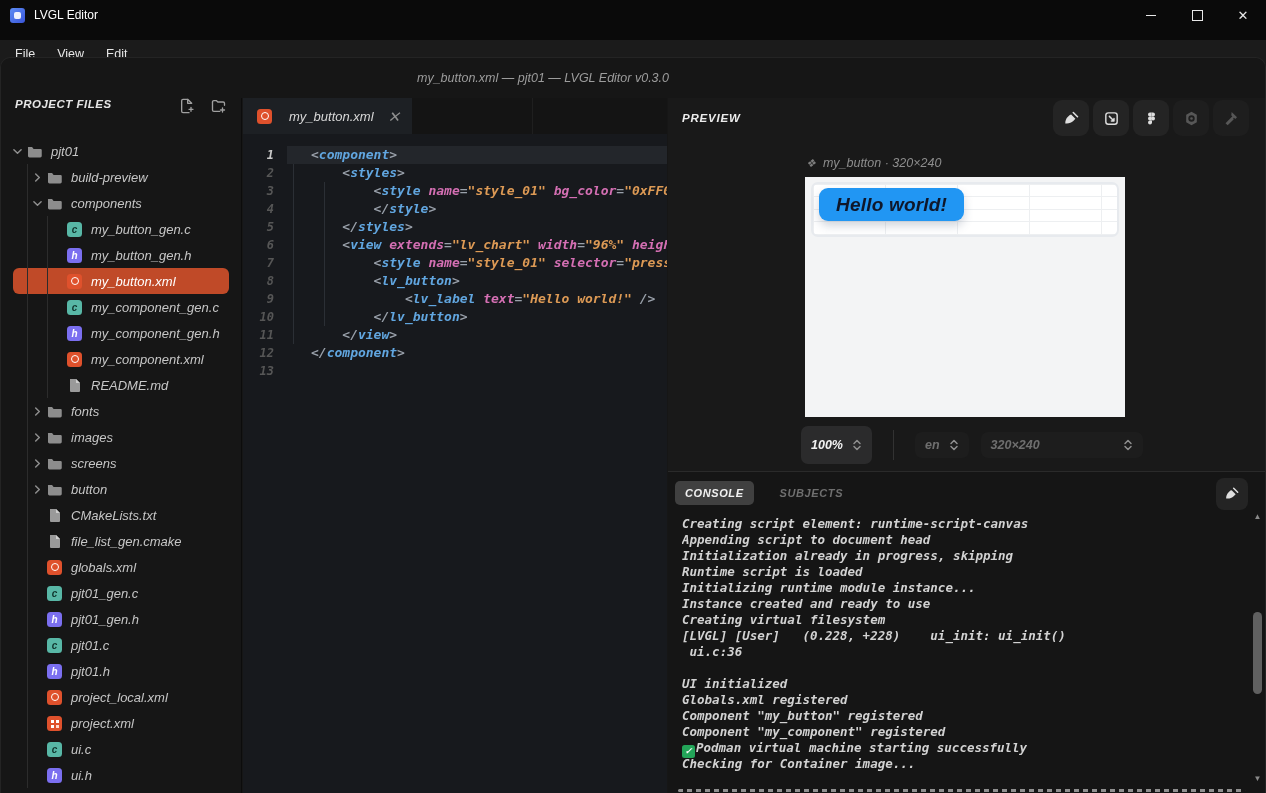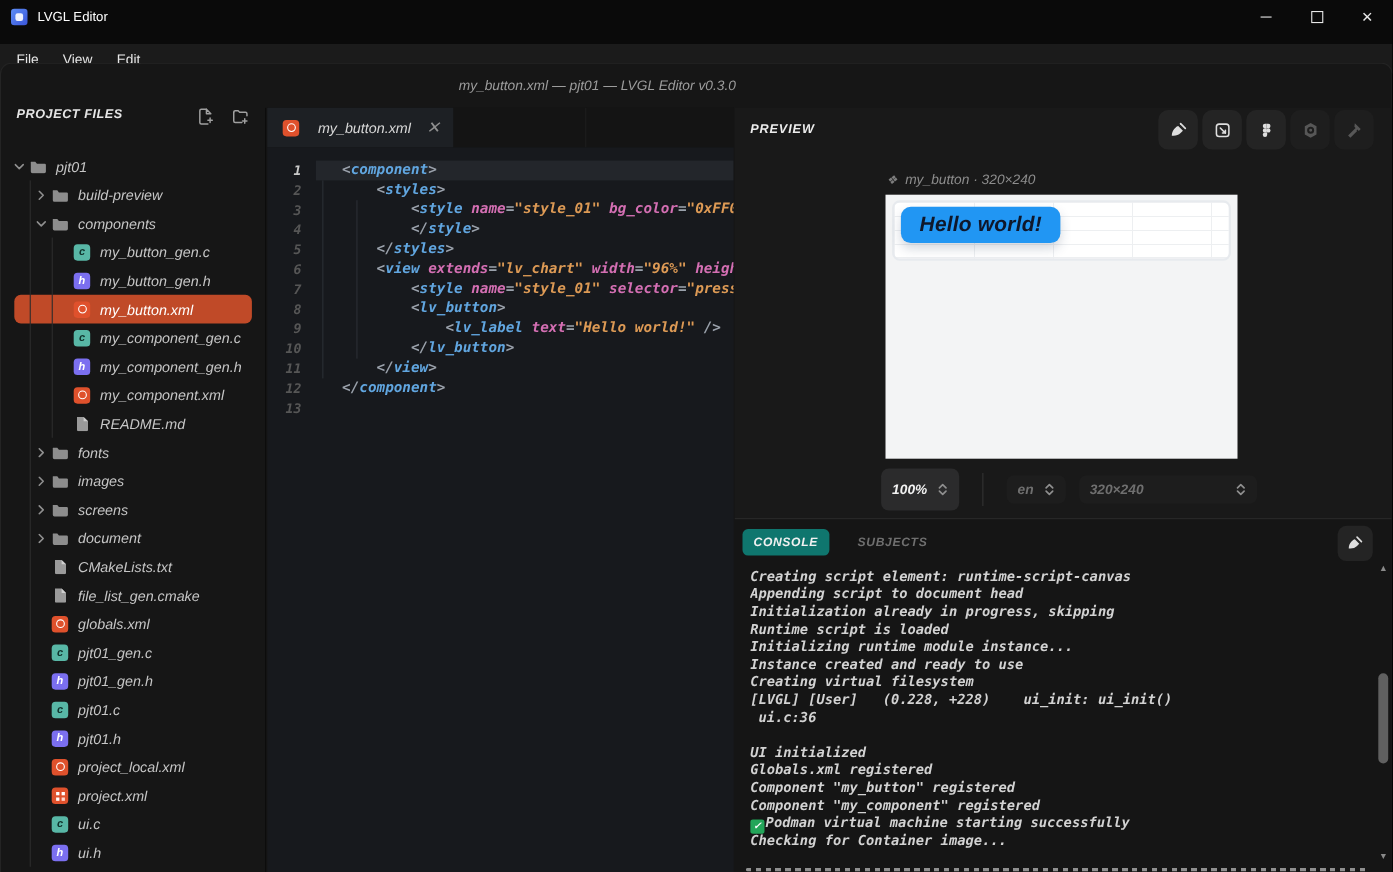--- a/index.html
+++ b/index.html
@@ -88,21 +88,21 @@
   .sel.zoom{background:#2b2b2c;color:#f2f2f2;}
   .sel.lang{background:#1d1d1d;color:#6f6f6f;height:26px;}
   .sel.res{background:#1d1d1d;color:#6f6f6f;height:26px;width:142px;justify-content:space-between;}
   .cdivider{width:1px;height:30px;background:#323232;margin:0 21px;}
   .cgap{width:12px;}
 
   
   .console{position:absolute;left:0;right:0;top:373px;bottom:0;background:#151515;border-top:1px solid #2a2a2a;}
   .ctabs{position:absolute;left:7px;top:9px;display:flex;align-items:center;gap:16px;}
   .ctab{font-size:11px;font-weight:700;letter-spacing:.6px;color:#6f6f6f;padding:6px 10px;border-radius:5px;}
-  .ctab.active{background:#0f766e;color:#f1f1f1;}
+  .ctab.active{background:#404040;color:#f1f1f1;}
   .cbroom{position:absolute;right:17px;top:6px;width:32px;height:32px;border-radius:8px;background:#242424;display:flex;align-items:center;justify-content:center;color:#dedede;}
   .log{position:absolute;left:14px;top:44px;right:22px;bottom:5px;overflow:hidden;}
   .logline{height:16px;line-height:16px;white-space:pre;color:#d2d2d2;
            font-family:"DejaVu Sans Mono",monospace;font-size:12.5px;font-weight:600;}
   .check{display:inline-flex;width:13px;height:13px;background:#23a559;border-radius:2.5px;color:#fff;
          font-family:"Liberation Sans",sans-serif;font-weight:700;font-size:9px;line-height:13px;justify-content:center;
          vertical-align:-2px;margin-right:1px;}
   .vscroll{position:absolute;right:1px;top:40px;bottom:10px;width:13px;}
   .varrow{position:absolute;left:0;width:13px;text-align:center;color:#8a8a8a;font-size:8px;}
   .varrow.up{top:0;} .varrow.down{bottom:0;}
@@ -291,21 +291,21 @@
             <span class="chev">
               <svg width="9" height="9" viewBox="0 0 10 10" fill="none" stroke="#8f8f8f" stroke-width="1.6" stroke-linecap="round" stroke-linejoin="round">
                 <path d="M3 1l4 4-4 4"></path>
               </svg>
             </span>
             <span class="fic folder">
               <svg width="15" height="13" viewBox="0 0 16 14">
                 <path d="M1.2 2.2h4.2l1.6 2h7.6a1.2 1.2 0 0 1 1.2 1.2v6.4a1.6 1.6 0 0 1-1.6 1.6H2.6A1.6 1.6 0 0 1 1 11.8V3.4a1.2 1.2 0 0 1 .2-1.2z" fill="#8d8d8d"></path>
               </svg>
             </span>
-            <span>document</span>
+            <span>button</span>
           </div>
           <div class="row lv1">
             <span class="chev"></span>
             <span class="fic file">
               <svg width="12" height="14" viewBox="0 0 12 14">
                 <path d="M1 1h6l4 4v8a1 1 0 0 1-1 1H2a1 1 0 0 1-1-1V1z" fill="#9a9a9a"></path>
                 <path d="M7 1l4 4H7V1z" fill="#cfcfcf"></path>
               </svg>
             </span>
             <span>CMakeLists.txt</span>

